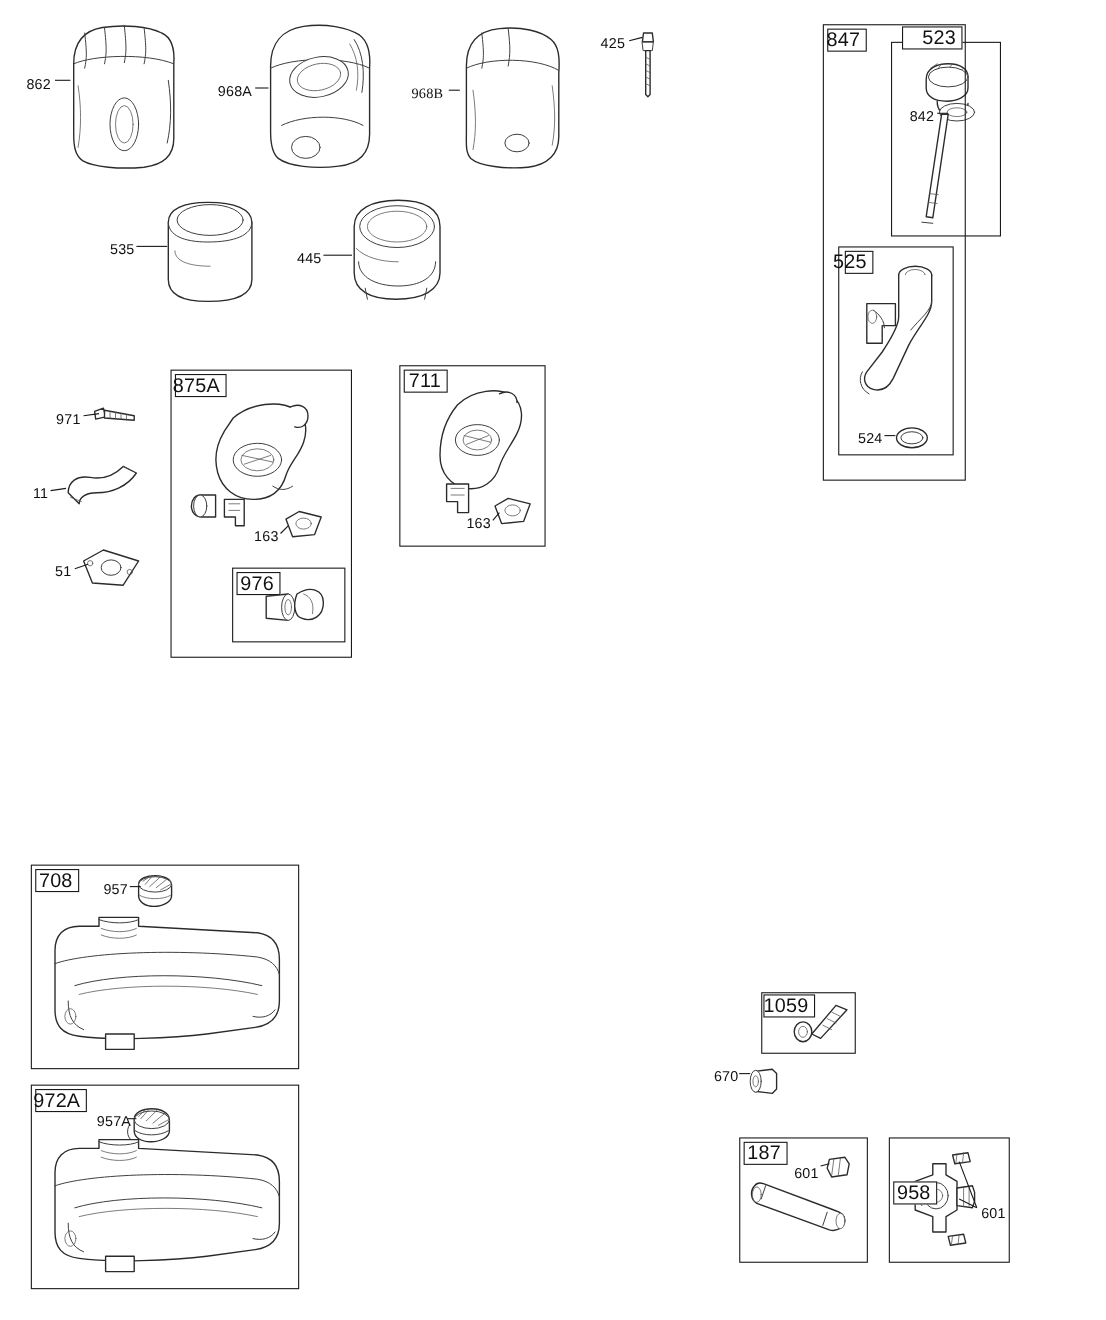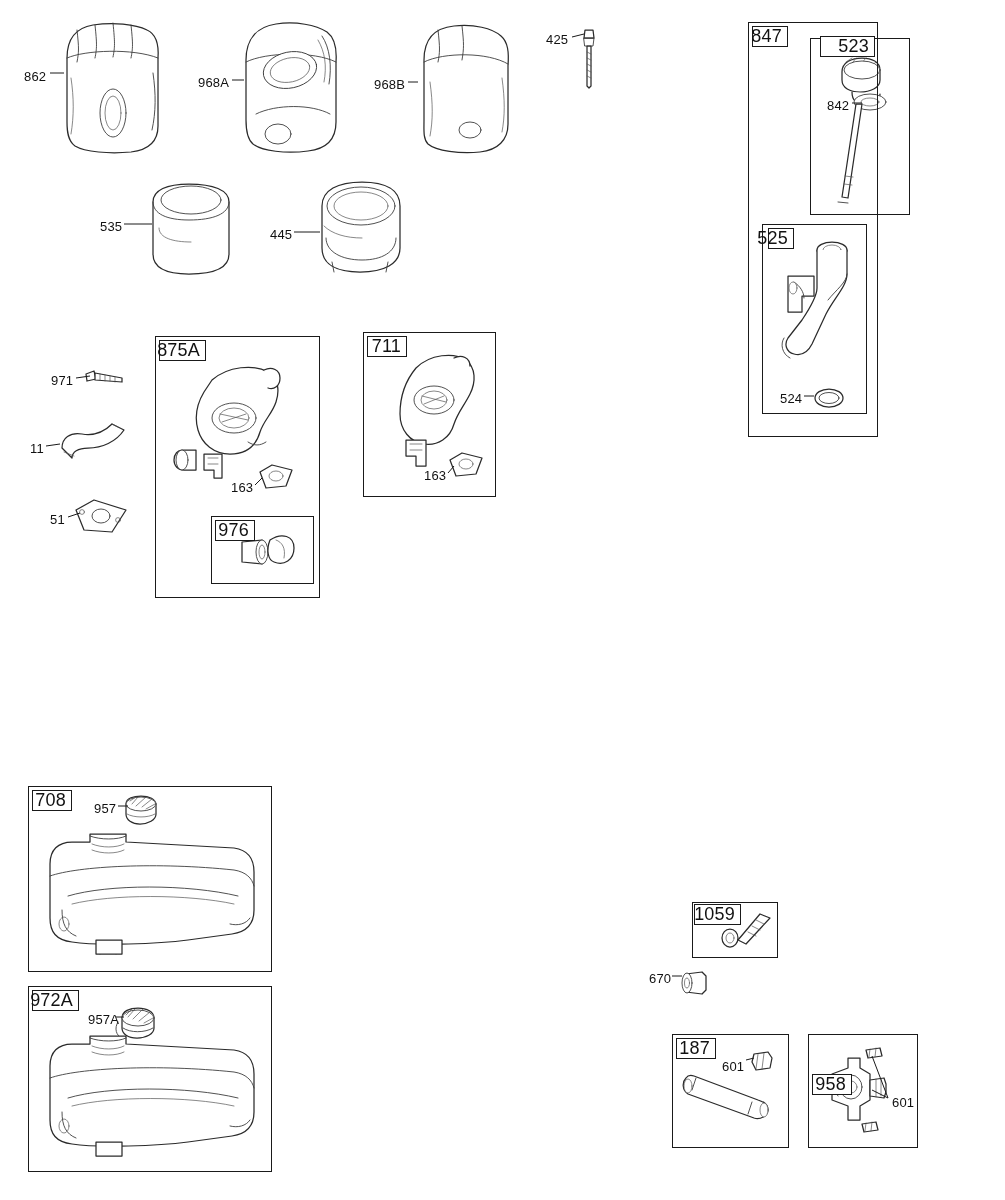--- a/index.html
+++ b/index.html
@@ -366,21 +366,21 @@
   <div class="groupbox" style="left:211px; top:516px; width:103px; height:68px;"></div>
   <div class="groupbox" style="left:28px; top:786px; width:244px; height:186px;"></div>
   <div class="groupbox" style="left:28px; top:986px; width:244px; height:186px;"></div>
   <div class="groupbox" style="left:692px; top:902px; width:86px; height:56px;"></div>
   <div class="groupbox" style="left:672px; top:1034px; width:117px; height:114px;"></div>
   <div class="groupbox" style="left:808px; top:1034px; width:110px; height:114px;"></div>
 
   <div class="boxlabel" style="left:752px; top:26px; width:36px;">
       <span>847</span>
     </div>
-  <div class="boxlabel" style="left:820px; top:36px; width:36px;padding-left:48px;">
+  <div class="boxlabel" style="left:820px; top:24px; width:36px;padding-left:48px;">
       <span>523</span>
     </div>
   <div class="boxlabel" style="left:768px; top:228px; width:26px;">
       <span>525</span>
     </div>
   <div class="boxlabel" style="left:159px; top:340px; width:47px;">
       <span>875A</span>
     </div>
   <div class="boxlabel" style="left:367px; top:336px; width:40px;">
       <span>711</span>
@@ -399,21 +399,21 @@
     </div>
   <div class="boxlabel" style="left:676px; top:1038px; width:40px;">
       <span>187</span>
     </div>
   <div class="boxlabel" style="left:812px; top:1038px; width:40px;margin-top:36px;">
       <span>958</span>
     </div>
 
   <div class="callout" style="left:24px;  top:70px;"><span>862</span></div>
   <div class="callout" style="left:198px; top:76px;"><span>968A</span></div>
-  <div class="callout" style="left:374px; top:78px;"><span>968B</span></div>
+  <div class="callout" style="left:374px; top:78px;font-family:Liberation Serif, serif;"><span>968B</span></div>
   <div class="callout" style="left:546px; top:33px;"><span>425</span></div>
   <div class="callout" style="left:100px; top:220px;"><span>535</span></div>
   <div class="callout" style="left:270px; top:228px;"><span>445</span></div>
   <div class="callout" style="left:51px;  top:374px;"><span>971</span></div>
   <div class="callout" style="left:30px;  top:442px;"><span>11</span></div>
   <div class="callout" style="left:50px;  top:513px;"><span>51</span></div>
   <div class="callout" style="left:231px; top:481px;"><span>163</span></div>
   <div class="callout" style="left:424px; top:469px;"><span>163</span></div>
   <div class="callout" style="left:827px; top:99px;"><span>842</span></div>
   <div class="callout" style="left:780px; top:392px;"><span>524</span></div>

